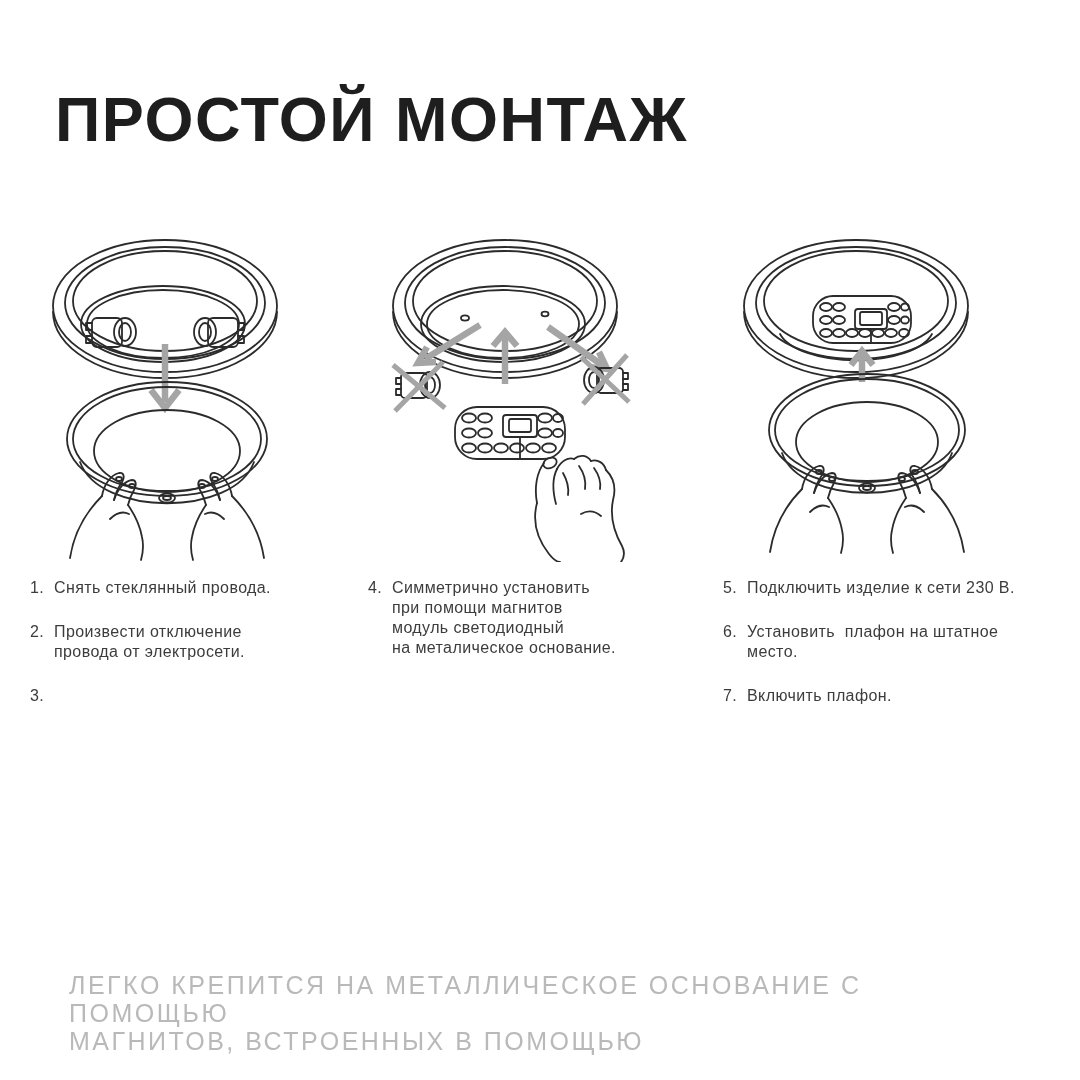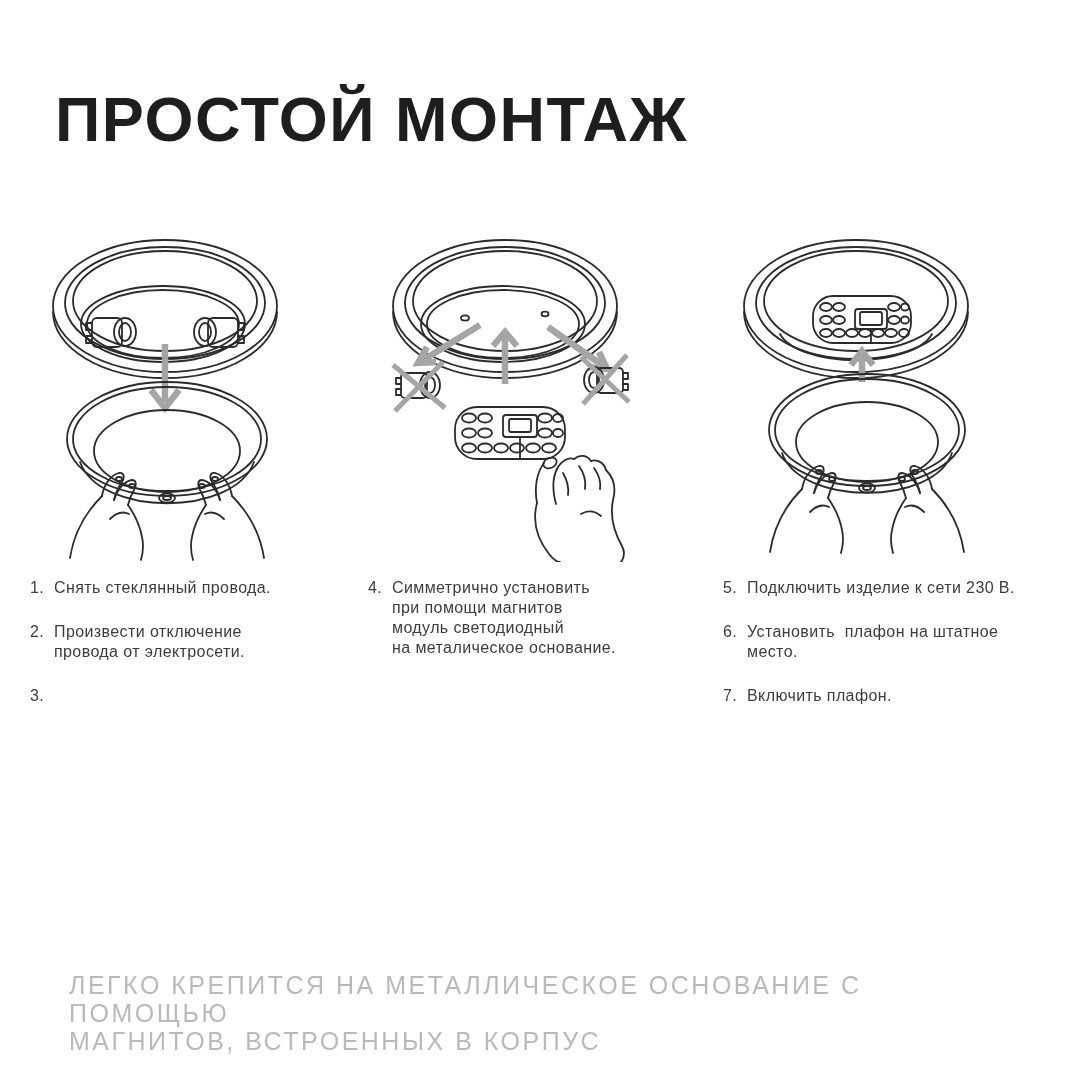--- a/index.html
+++ b/index.html
@@ -271,14 +271,14 @@
 место.</span>
   </div>
   <div class="item">
     <span class="num">7.</span>
     <span class="txt">Включить плафон.</span>
   </div>
 </div>
 
 <div class="footer">
   <span class="ln">ЛЕГКО КРЕПИТСЯ НА МЕТАЛЛИЧЕСКОЕ ОСНОВАНИЕ С ПОМОЩЬЮ</span>
-  <span class="ln">МАГНИТОВ, ВСТРОЕННЫХ В КОРПУС</span>
+  <span class="ln">МАГНИТОВ, ВСТРОЕННЫХ В ПОМОЩЬЮ</span>
 </div>
 
 </body></html>

